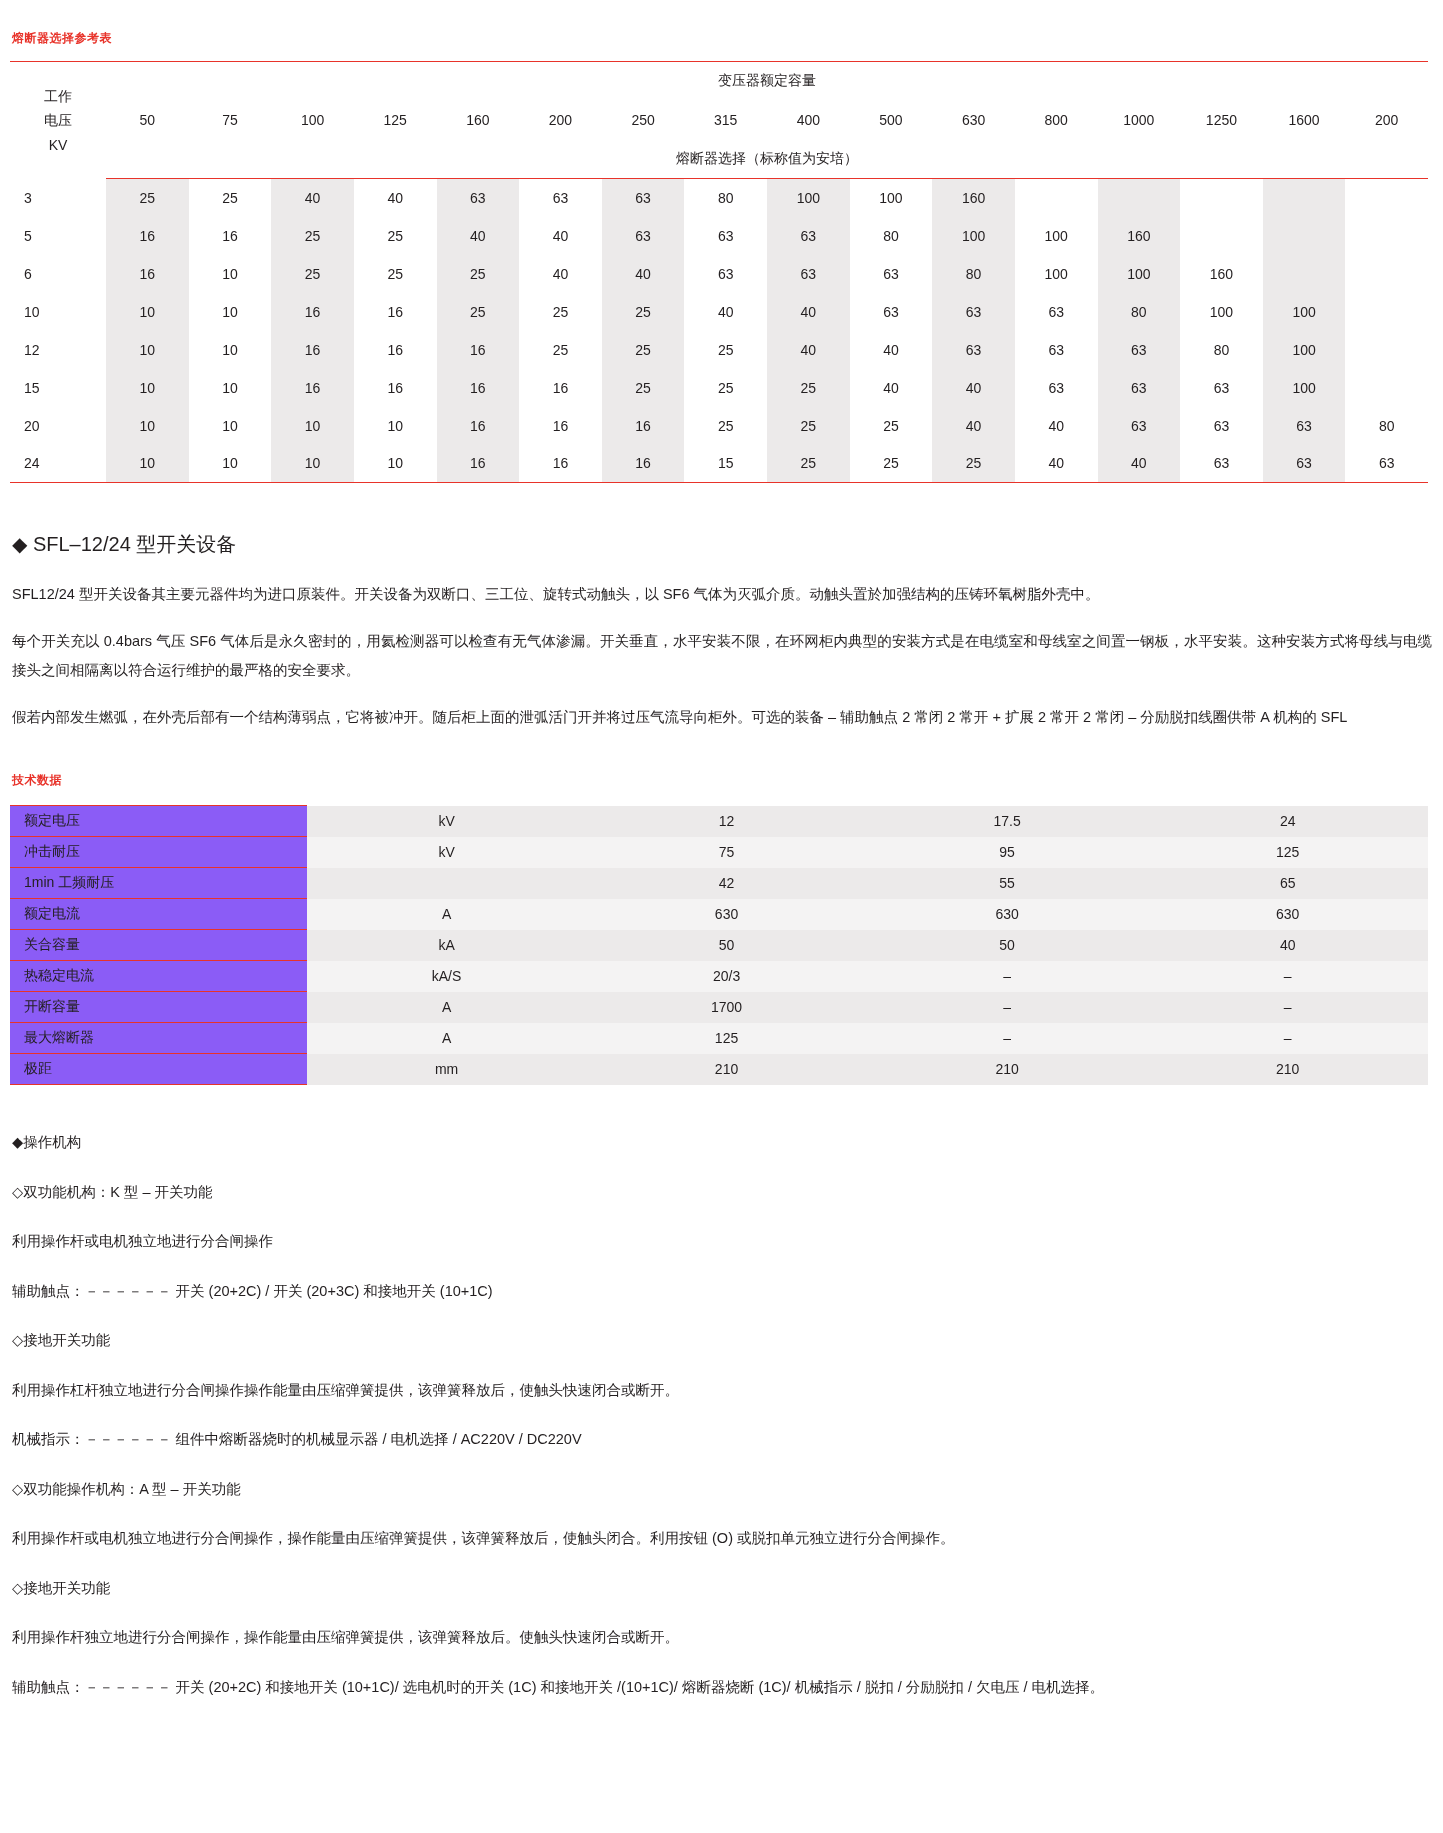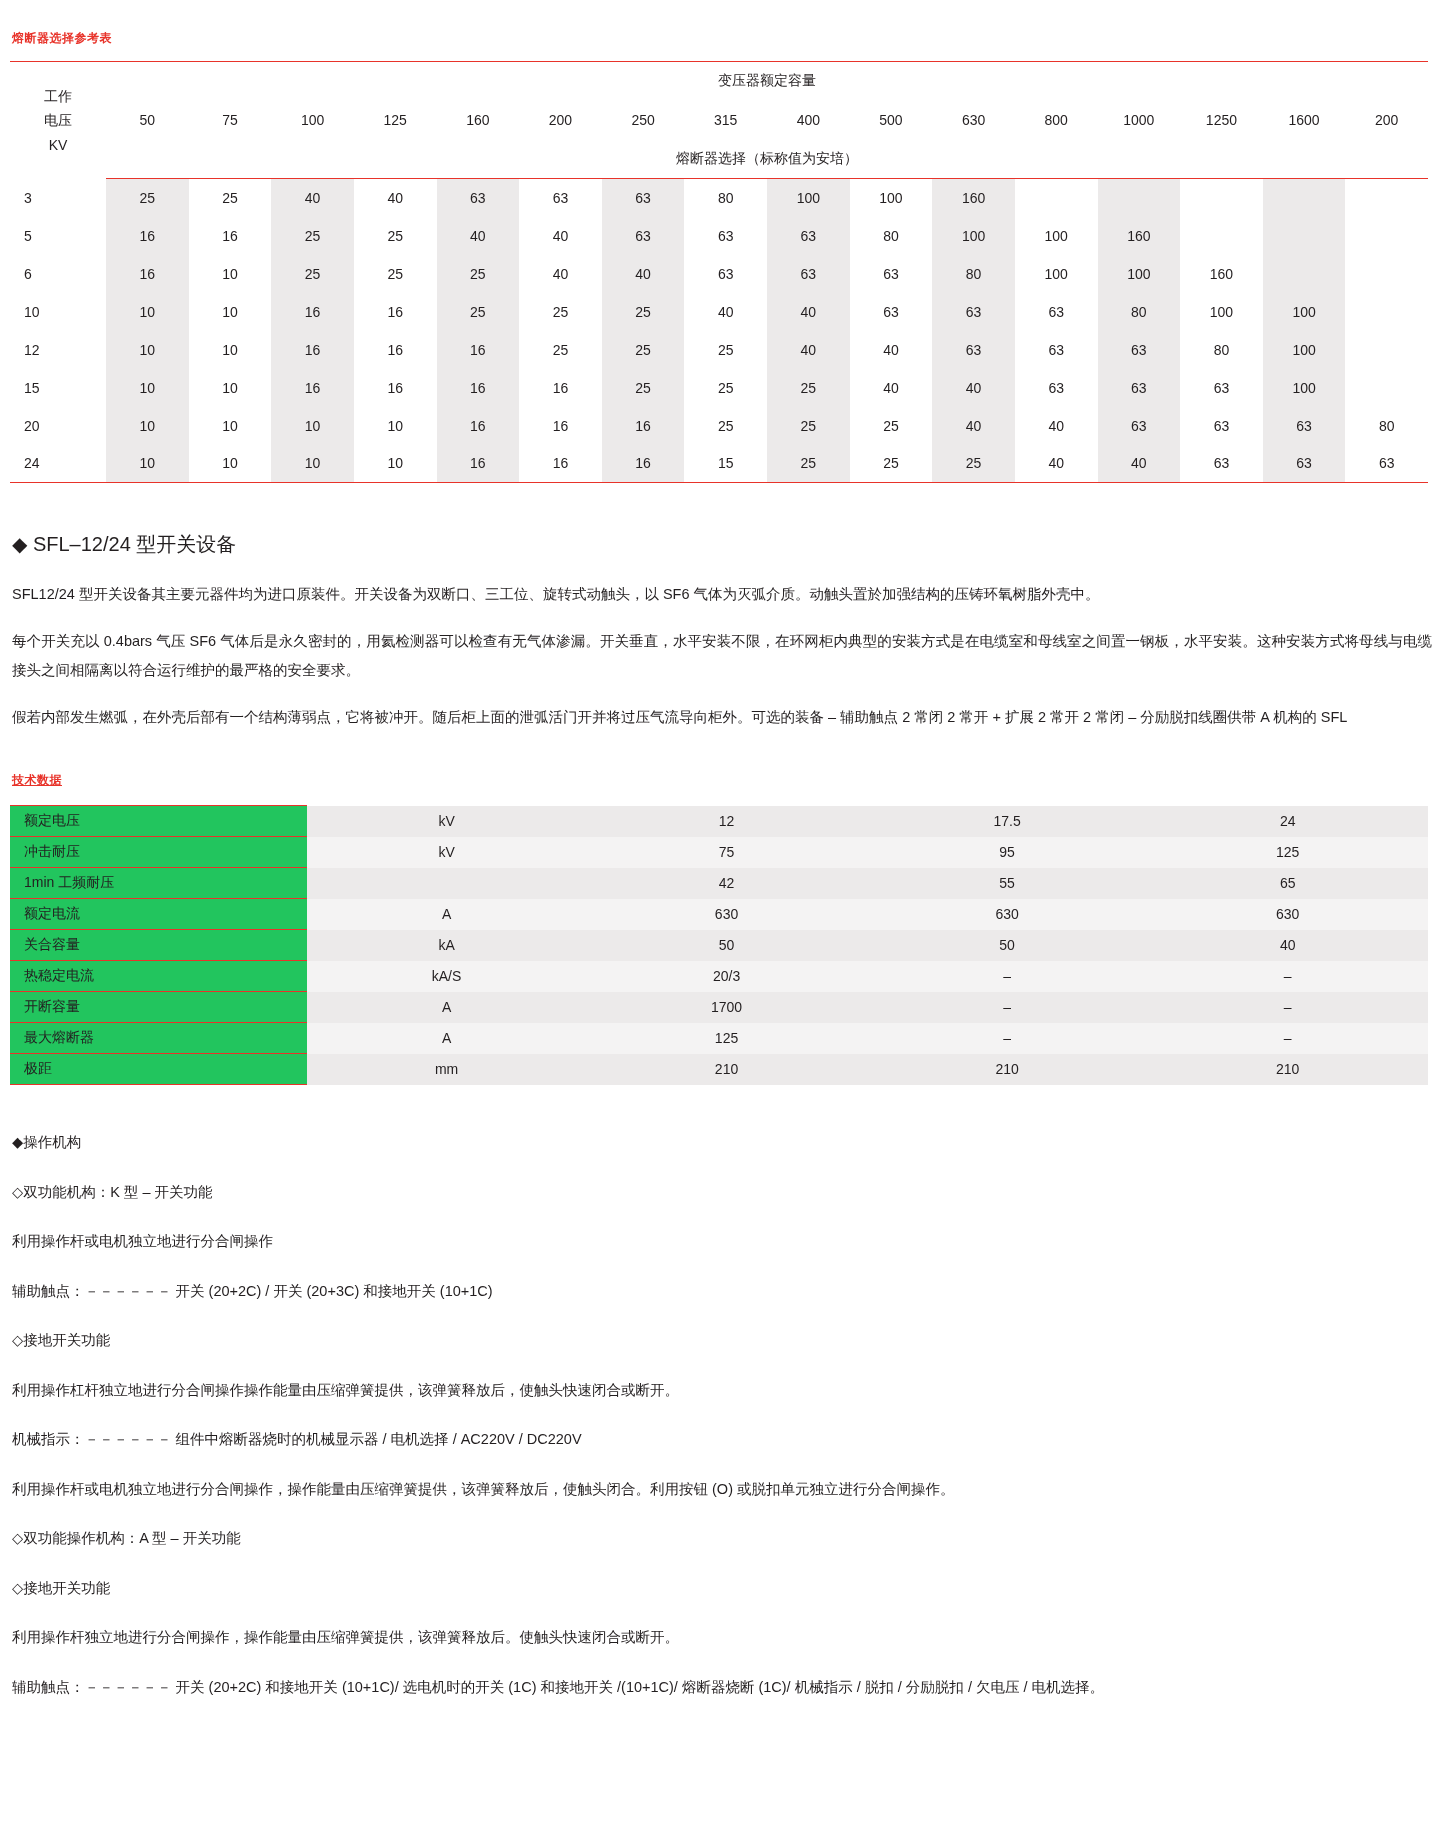--- a/index.html
+++ b/index.html
@@ -24,21 +24,20 @@
   .section-title {
     color: #e8332a;
     font-size: 12px;
     font-weight: bold;
     margin: 0 0 14px 2px;
     letter-spacing: 0.5px;
   }
   .section-title.tech {
     margin-top: 40px;
     margin-bottom: 16px;
-    text-decoration: underline;
   }
 
   
   .fuse-table {
     width: 1418px;
     border-collapse: collapse;
     table-layout: fixed;
     font-size: 14px;
   }
   .fuse-table td, .fuse-table th {
@@ -100,21 +99,21 @@
   .tech-table td {
     height: 31px;
     padding: 0;
     text-align: center;
     vertical-align: middle;
   }
   .tech-table td.label {
     text-align: left;
     padding-left: 14px;
     border-bottom: 1.2px solid #e8332a;
-    background: #22c55e;
+    background: #8b5cf6;
     width: 255px;
   }
   .tech-table tr:first-child td.label { border-top: 1.2px solid #e8332a; }
   .tech-table td.unit { width: 240px; }
   .tech-table td.val { width: 241px; }
   .tech-row-a td:not(.label) { background: #eceaea; }
   .tech-row-b td:not(.label) { background: #f4f3f3; }
 
   
   .op-list { margin-top: 44px; }
@@ -396,20 +395,20 @@
   </table>
 
   <div class="op-list">
     <p class="op-head">◆操作机构</p>
     <p>◇双功能机构：K 型 – 开关功能</p>
     <p>利用操作杆或电机独立地进行分合闸操作</p>
     <p>辅助触点：－－－－－－ 开关 (20+2C) / 开关 (20+3C) 和接地开关 (10+1C)</p>
     <p>◇接地开关功能</p>
     <p>利用操作杠杆独立地进行分合闸操作操作能量由压缩弹簧提供，该弹簧释放后，使触头快速闭合或断开。</p>
     <p>机械指示：－－－－－－ 组件中熔断器烧时的机械显示器 / 电机选择 / AC220V / DC220V</p>
+    <p>◇双功能操作机构：A 型 – 开关功能</p>
     <p>利用操作杆或电机独立地进行分合闸操作，操作能量由压缩弹簧提供，该弹簧释放后，使触头闭合。利用按钮 (O) 或脱扣单元独立进行分合闸操作。</p>
-    <p>◇双功能操作机构：A 型 – 开关功能</p>
     <p>◇接地开关功能</p>
     <p>利用操作杆独立地进行分合闸操作，操作能量由压缩弹簧提供，该弹簧释放后。使触头快速闭合或断开。</p>
     <p>辅助触点：－－－－－－ 开关 (20+2C) 和接地开关 (10+1C)/ 选电机时的开关 (1C) 和接地开关 /(10+1C)/ 熔断器烧断 (1C)/ 机械指示 / 脱扣 / 分励脱扣 / 欠电压 / 电机选择。</p>
   </div>
 
 </div>
 
 </body></html>

